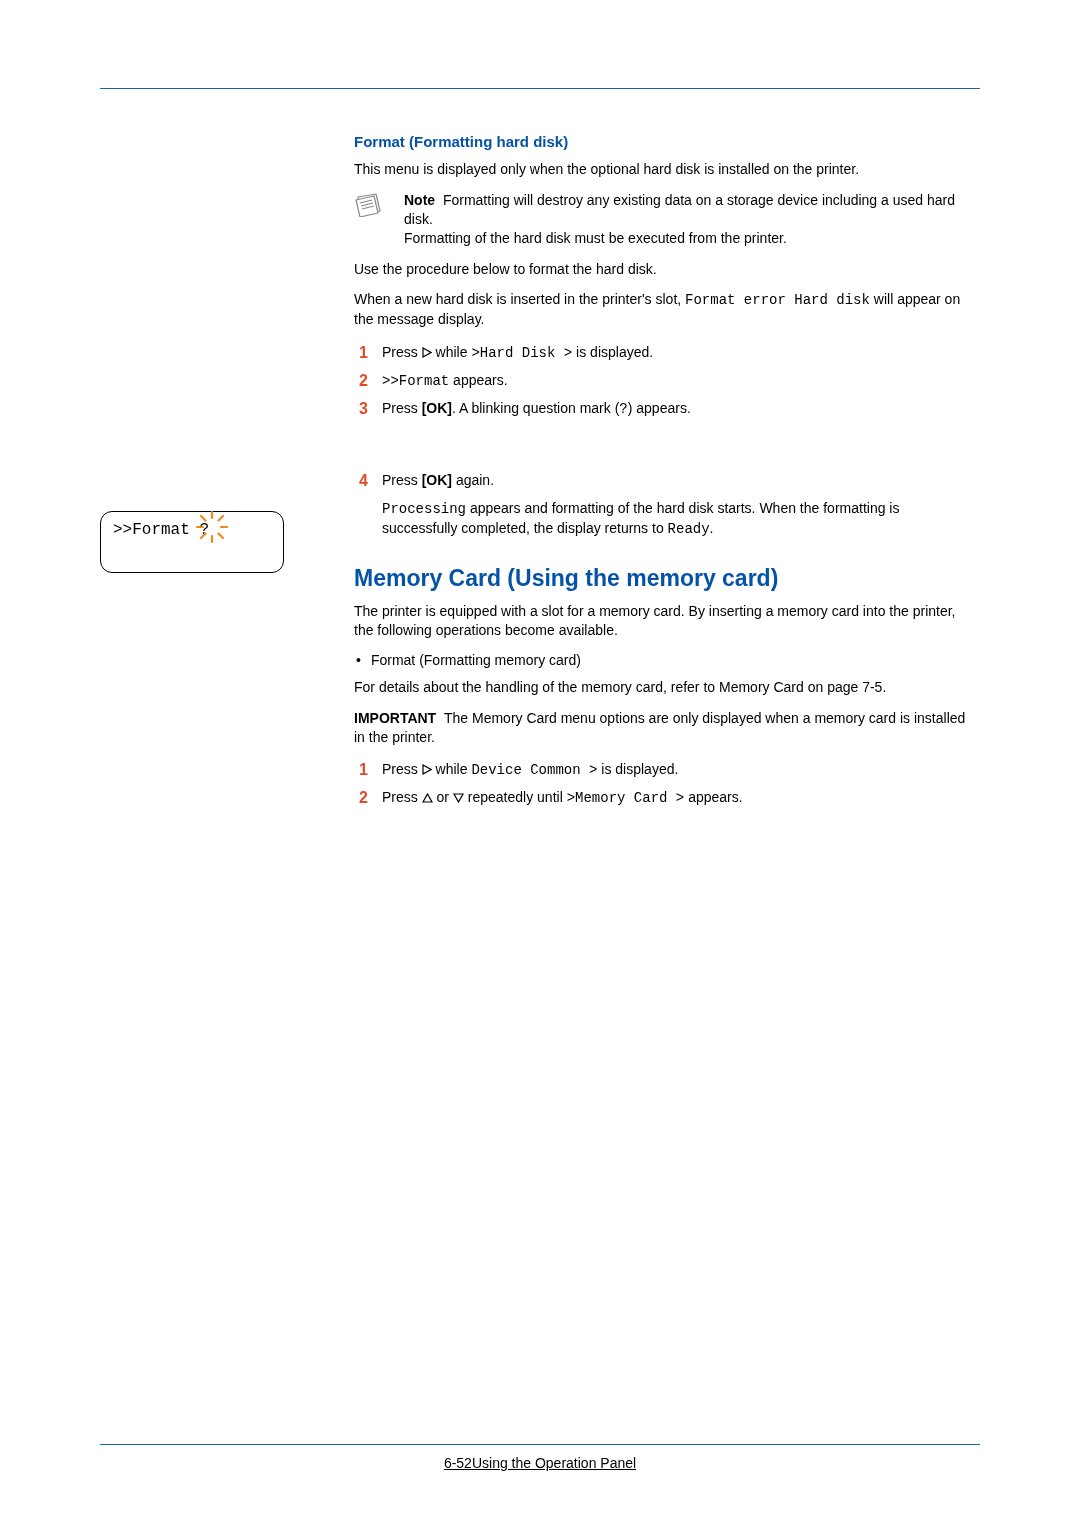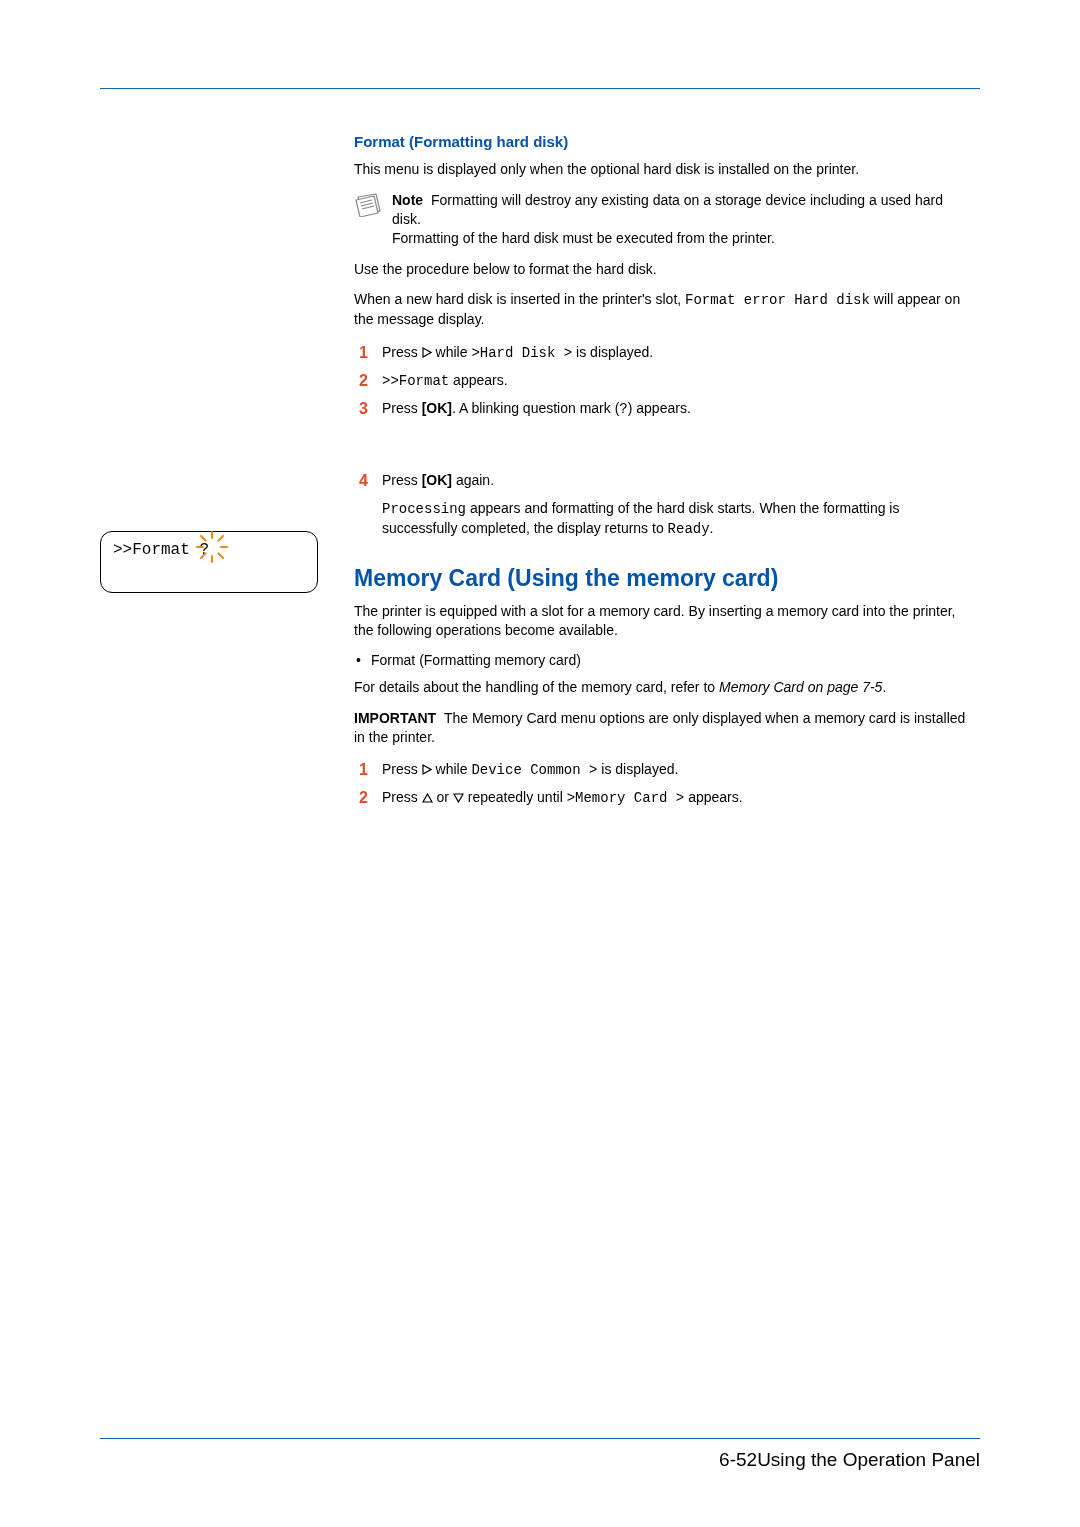--- a/index.html
+++ b/index.html
@@ -49,21 +49,21 @@
   }
   .para {
     margin-bottom: 12px;
     line-height: 1.35;
   }
   .mono {
     font-family: "Courier New", Courier, monospace;
   }
   .note-block {
     display: flex;
-    gap: 10px;
+    gap: 22px;
     margin-bottom: 12px;
     align-items: flex-start;
   }
   .note-icon {
     width: 28px;
     height: 24px;
     flex-shrink: 0;
     margin-top: 2px;
   }
   .note-icon svg { width: 100%; height: 100%; }
@@ -93,31 +93,30 @@
     margin-bottom: 8px;
     line-height: 1.35;
   }
   .bullet {
     display: flex;
     gap: 10px;
     margin-bottom: 10px;
     margin-left: 2px;
   }
   .bullet .dot { flex-shrink: 0; }
-  .italic { font-style: italic; }
+  .italic { }
   .lcd {
     border: 1.5px solid #000;
     border-radius: 12px;
     padding: 10px 12px 34px 12px;
     font-family: "Courier New", Courier, monospace;
     font-size: 16px;
     line-height: 1;
     position: absolute;
-    width: 218px;
-    margin-top: 20px;
+    width: 184px;
   }
   .lcd-1 { top: 378px; }
   .lcd-2 { top: 782px; }
   .lcd-inner { position: relative; display: inline-block; }
   .blink-rays {
     position: absolute;
     width: 34px;
     height: 34px;
     right: -20px;
     top: -12px;
@@ -136,22 +135,23 @@
     bottom: 56px;
     left: 100px;
     right: 100px;
   }
   .footer-rule {
     border-top: 1px solid #1663b3;
     margin-bottom: 10px;
   }
   .footer-row {
     display: flex;
-    justify-content: flex-end;
-    font-size: 19px;
+    justify-content: center;
+    font-size: 14px;
+    text-decoration: underline;
   }
 </style>
 </head>
 <body>
 
 <div class="page">
   <div class="top-rule"></div>
 
   <div class="content">
     <div class="left-col">

